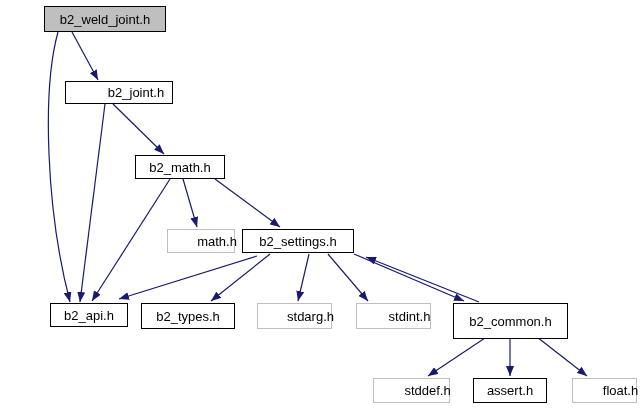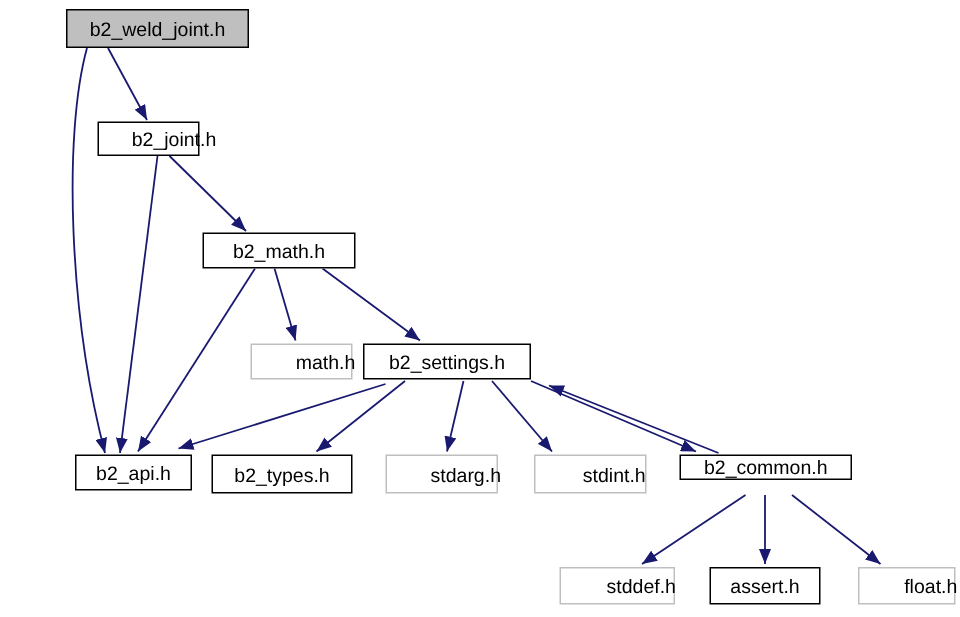--- a/index.html
+++ b/index.html
@@ -76,37 +76,37 @@
     <path class="edge" d="M328,254 L368,301" marker-end="url(#arrow)"></path>
     <path class="edge" d="M354,254 L464,301" marker-end="url(#arrow)"></path>
     <path class="edge" d="M479,302 L366,257" marker-end="url(#arrow)"></path>
     <path class="edge" d="M497,330 L428,376" marker-end="url(#arrow)"></path>
     <path class="edge" d="M510,330 L510,376" marker-end="url(#arrow)"></path>
     <path class="edge" d="M528,330 L587,376" marker-end="url(#arrow)"></path>
   </svg>
 
   <div class="node current" style="left:8px; top:6px; width:122px; height:26px;margin-left:36px;">b2_weld_joint.h</div>
 
-  <div class="node" style="left:65px; top:81px; width:68px; height:23px;padding-left:34px;">b2_joint.h</div>
+  <div class="node" style="left:65px; top:81px; width:108px; height:23px;padding-left:34px;">b2_joint.h</div>
 
-  <div class="node" style="left:135px; top:155px; width:102px; height:24px;">b2_math.h</div>
+  <div class="node" style="left:135px; top:155px; width:90px; height:24px;">b2_math.h</div>
 
   <div class="node external" style="left:167px; top:229px; width:68px; height:24px;">math.h</div>
 
   <div class="node" style="left:242px; top:229px; width:112px; height:24px;">b2_settings.h</div>
 
   <div class="node" style="left:50px; top:303px; width:78px; height:24px;">b2_api.h</div>
 
   <div class="node" style="left:141px; top:303px; width:94px; height:26px;">b2_types.h</div>
 
   <div class="node external" style="left:257px; top:303px; width:75px; height:26px;">stdarg.h</div>
 
   <div class="node external" style="left:356px; top:303px; width:75px; height:26px;">stdint.h</div>
 
-  <div class="node" style="left:453px; top:303px; width:115px; height:17px;">b2_common.h</div>
+  <div class="node" style="left:453px; top:303px; width:115px; height:36px;">b2_common.h</div>
 
   <div class="node" style="left:473px; top:378px; width:74px; height:25px;">assert.h</div>
 
   <div class="node external" style="left:373px; top:378px; width:77px; height:25px;">stddef.h</div>
 
   <div class="node external" style="left:572px; top:378px; width:65px; height:25px;">float.h</div>
 
 </div>
 
 </body></html>

